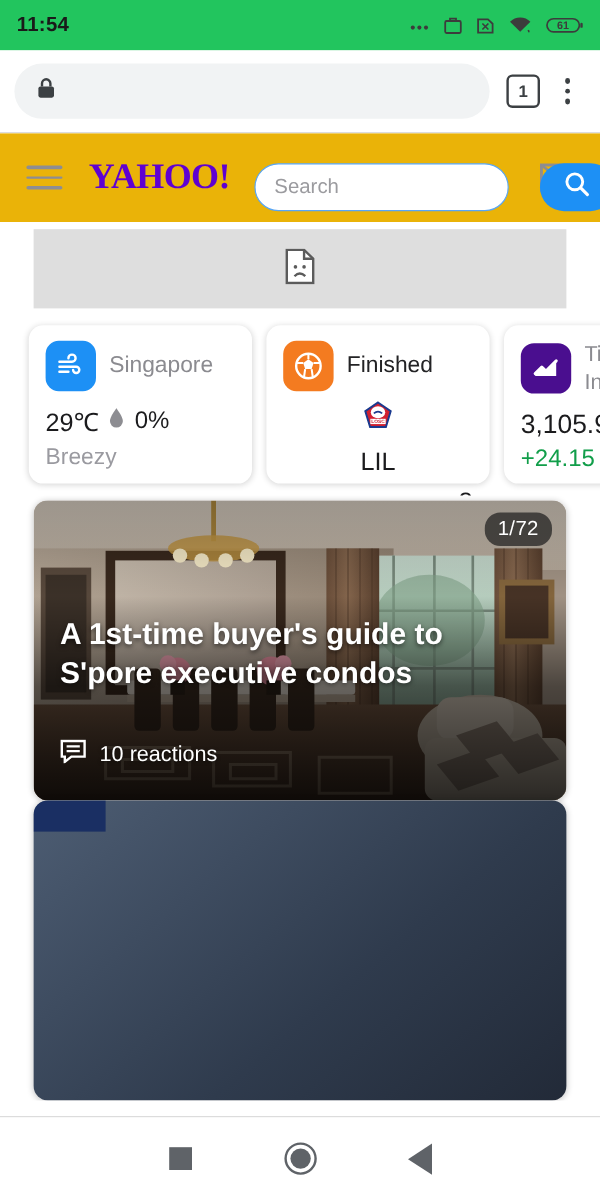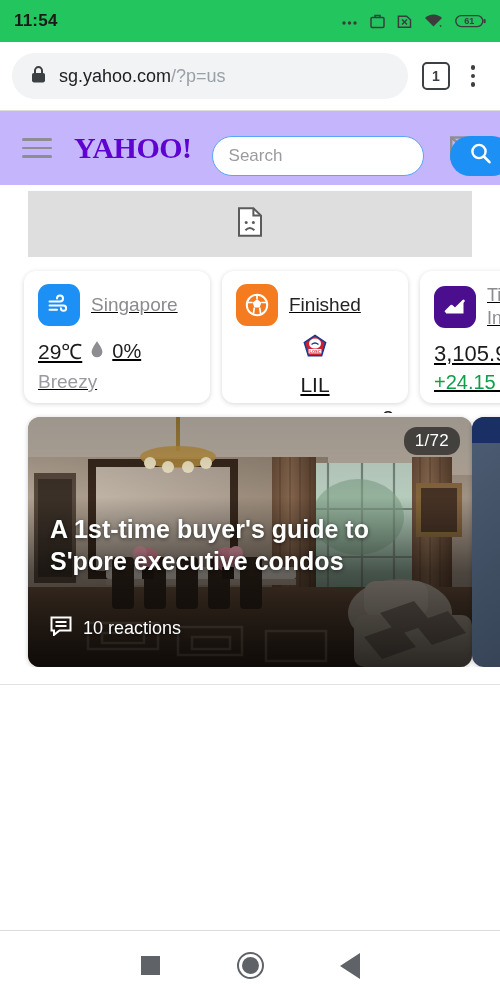--- a/index.html
+++ b/index.html
@@ -71,21 +71,21 @@
     background: #ffffff;
     border-top: 1px solid #dcdcdc;
     overflow: hidden;
   }
 
   
   .yheader {
     height: 74px;
     display: flex; align-items: center;
     padding: 0 16px 0 22px;
-    background: #c4b5fd;
+    background: #eab308;
   }
   .hamburger { width: 30px; display: flex; flex-direction: column; gap: 6px; flex: 0 0 auto; }
   .hamburger i { height: 2.6px; background: #8d8d92; border-radius: 2px; display:block; }
   .yahoo-logo {
     margin-left: 22px; flex: 0 0 auto;
     font-family: "Liberation Serif", serif;
     font-size: 30px; font-weight: bold;
     color: #5f01d1; letter-spacing: -0.5px;
     line-height: 1;
     font-variant: small-caps;
@@ -124,21 +124,20 @@
     height: 66px;
     background: #dedede;
     display: flex; align-items: center; justify-content: center;
   }
 
   
   .cards-row {
     display: flex; gap: 12px;
     padding: 14px 0 10px 24px;
     overflow: hidden;
-    text-decoration: underline;
   }
   .card {
     flex: 0 0 auto;
     width: 186px; height: 132px;
     background: #ffffff;
     border-radius: 12px;
     box-shadow: 0 1px 5px rgba(0,0,0,0.16);
     padding: 13px 14px;
   }
   .card-head { display: flex; align-items: center; gap: 11px; }
@@ -171,20 +170,21 @@
   .score-row .team-score { margin-left: auto; font-size: 21px; color: #1b1b1d; }
 
   .fin-price { margin-top: 12px; font-size: 22px; color: #1b1b1d; white-space: nowrap; }
   .fin-change { margin-top: 4px; font-size: 20px; color: #119e4a; white-space: nowrap; }
 
   
   .carousel {
     display: flex; 
     padding: 4px 0 0 28px;
     overflow: hidden;
+    flex-direction: column;
   }
   .hero-card {
     position: relative; flex: 0 0 auto;
     width: 444px; height: 250px;
     border-radius: 12px; overflow: hidden;
     box-shadow: 0 1px 5px rgba(0,0,0,0.22);
   }
   .hero-photo { position: absolute; inset: 0; }
   .hero-scrim {
     position: absolute; inset: 0;
@@ -296,21 +296,20 @@
 </div>
 
 <div class="browser-bar">
   <div class="omnibox">
     <span class="lock-icon">
       <svg width="17" height="19" viewBox="0 0 17 19">
         <rect x="2" y="8" width="13" height="9.4" rx="1.8" fill="#3c4043"></rect>
         <path d="M5 8 V5.6 a3.5 3.5 0 0 1 7 0 V8" fill="none" stroke="#3c4043" stroke-width="2"></path>
       </svg>
     </span>
-    <span class="url-text"><span>sg.yahoo.com</span><span class="url-path">/?p=us</span></span>
   </div>
   <div class="tab-count">
     <span>1</span>
   </div>
   <div class="kebab">
     <i></i>
     <i></i>
     <i></i>
   </div>
 </div>

